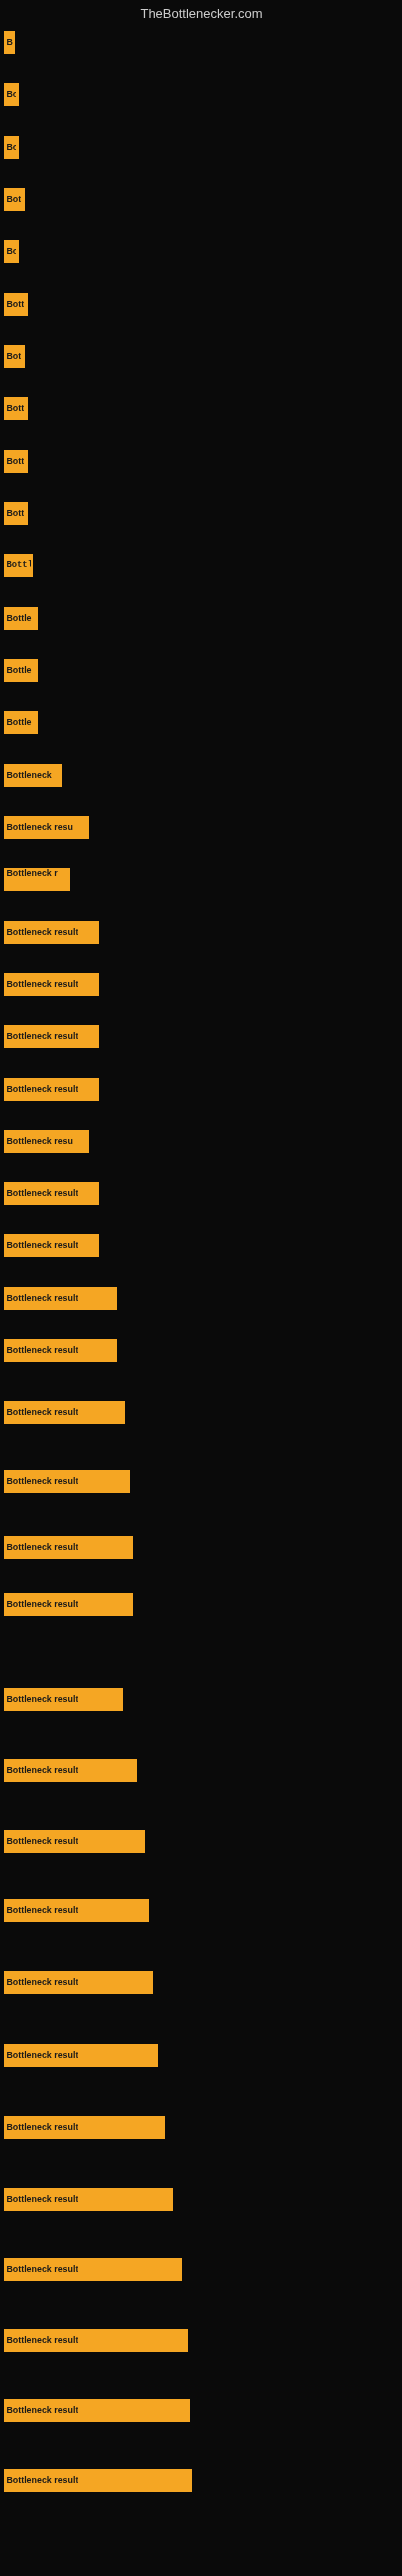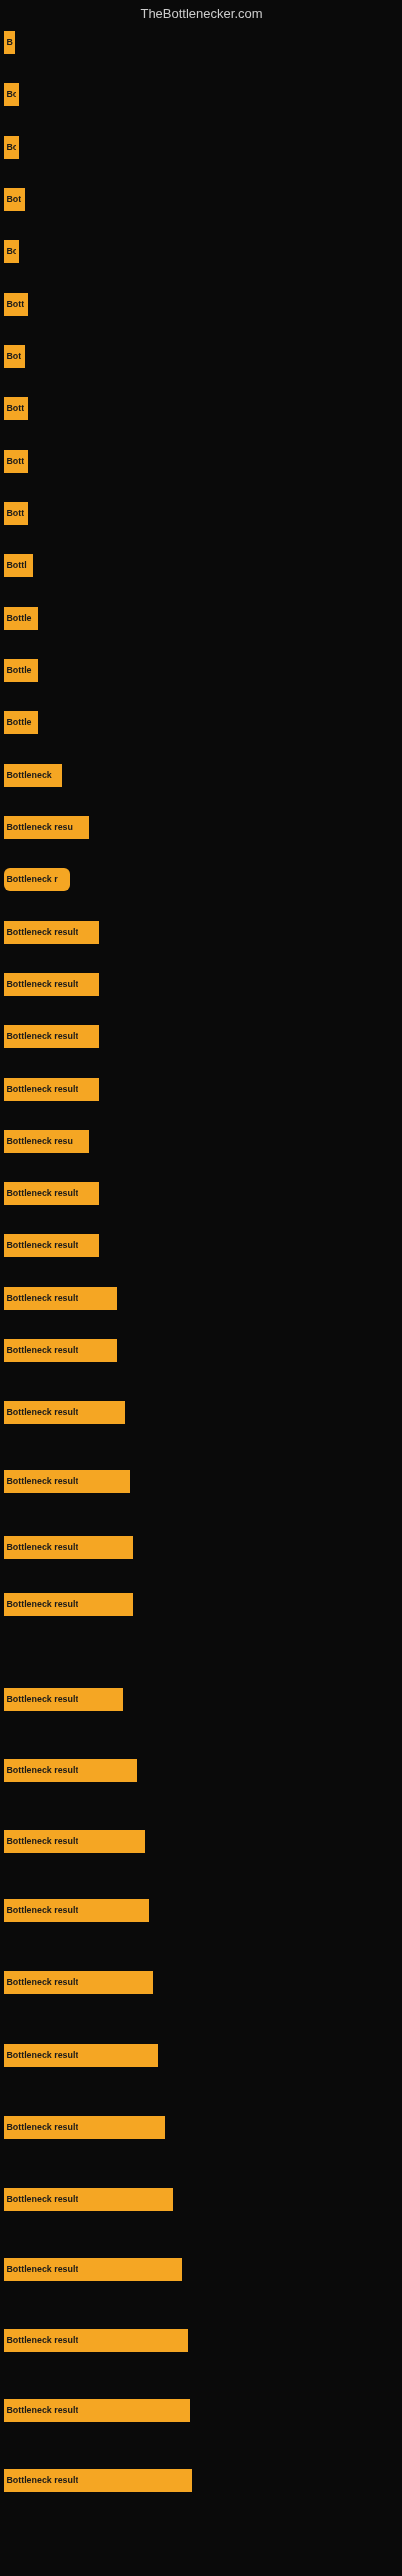--- a/index.html
+++ b/index.html
@@ -73,21 +73,21 @@
         <span style="color: rgb(26, 26, 26); font-size: 8.9px; font-weight: bold; white-space: nowrap; overflow: hidden;">Bott</span>
       </div>
     </div>
     <div style="position: absolute; top: 471px; left: 4px; display: flex; align-items: center;">
       <div style="background-color: rgb(245, 166, 35); height: 22.5px; width: 24px; display: flex; align-items: center; padding: 0px 2.4px; min-width: 9.7px;">
         <span style="color: rgb(26, 26, 26); font-size: 8.9px; font-weight: bold; white-space: nowrap; overflow: hidden;">Bott</span>
       </div>
     </div>
     <div style="position: absolute; top: 523px; left: 4px; display: flex; align-items: center;">
       <div style="background-color: rgb(245, 166, 35); height: 22.5px; width: 29px; display: flex; align-items: center; padding: 0px 2.4px; min-width: 9.7px;">
-        <span style="color: rgb(26, 26, 26); font-size: 8.9px; font-weight: bold; white-space: nowrap; overflow: hidden;">Bottl</span>
+        <span style="color: rgb(26, 26, 26); font-size: 8.9px; font-weight: bold; white-space: nowrap; overflow: hidden; font-family: Liberation Mono, monospace;">Bottl</span>
       </div>
     </div>
     <div style="position: absolute; top: 576px; left: 4px; display: flex; align-items: center;">
       <div style="background-color: rgb(245, 166, 35); height: 22.5px; width: 34px; display: flex; align-items: center; padding: 0px 2.4px; min-width: 9.7px;">
         <span style="color: rgb(26, 26, 26); font-size: 8.9px; font-weight: bold; white-space: nowrap; overflow: hidden;">Bottle</span>
       </div>
     </div>
     <div style="position: absolute; top: 628px; left: 4px; display: flex; align-items: center;">
       <div style="background-color: rgb(245, 166, 35); height: 22.5px; width: 34px; display: flex; align-items: center; padding: 0px 2.4px; min-width: 9.7px;">
         <span style="color: rgb(26, 26, 26); font-size: 8.9px; font-weight: bold; white-space: nowrap; overflow: hidden;">Bottle</span>
@@ -102,21 +102,21 @@
       <div style="background-color: rgb(245, 166, 35); height: 22.5px; width: 58px; display: flex; align-items: center; padding: 0px 2.4px; min-width: 9.7px;">
         <span style="color: rgb(26, 26, 26); font-size: 8.9px; font-weight: bold; white-space: nowrap; overflow: hidden;">Bottleneck</span>
       </div>
     </div>
     <div style="position: absolute; top: 785px; left: 4px; display: flex; align-items: center;">
       <div style="background-color: rgb(245, 166, 35); height: 22.5px; width: 85px; display: flex; align-items: center; padding: 0px 2.4px; min-width: 9.7px;">
         <span style="color: rgb(26, 26, 26); font-size: 8.9px; font-weight: bold; white-space: nowrap; overflow: hidden;">Bottleneck resu</span>
       </div>
     </div>
     <div style="position: absolute; top: 837px; left: 4px; display: flex; align-items: center;">
-      <div style="background-color: rgb(245, 166, 35); height: 22.5px; width: 66px; display: flex; align-items: center; padding: 0px 2.4px; min-width: 9.7px; border-radius: 6px;">
+      <div style="background-color: rgb(245, 166, 35); height: 22.5px; width: 66px; display: flex; align-items: flex-start; padding: 0px 2.4px; min-width: 9.7px;">
         <span style="color: rgb(26, 26, 26); font-size: 8.9px; font-weight: bold; white-space: nowrap; overflow: hidden;">Bottleneck r</span>
       </div>
     </div>
     <div style="position: absolute; top: 890px; left: 4px; display: flex; align-items: center;">
       <div style="background-color: rgb(245, 166, 35); height: 22.5px; width: 95px; display: flex; align-items: center; padding: 0px 2.4px; min-width: 9.7px;">
         <span style="color: rgb(26, 26, 26); font-size: 8.9px; font-weight: bold; white-space: nowrap; overflow: hidden;">Bottleneck result</span>
       </div>
     </div>
     <div style="position: absolute; top: 942px; left: 4px; display: flex; align-items: center;">
       <div style="background-color: rgb(245, 166, 35); height: 22.5px; width: 95px; display: flex; align-items: center; padding: 0px 2.4px; min-width: 9.7px;">

